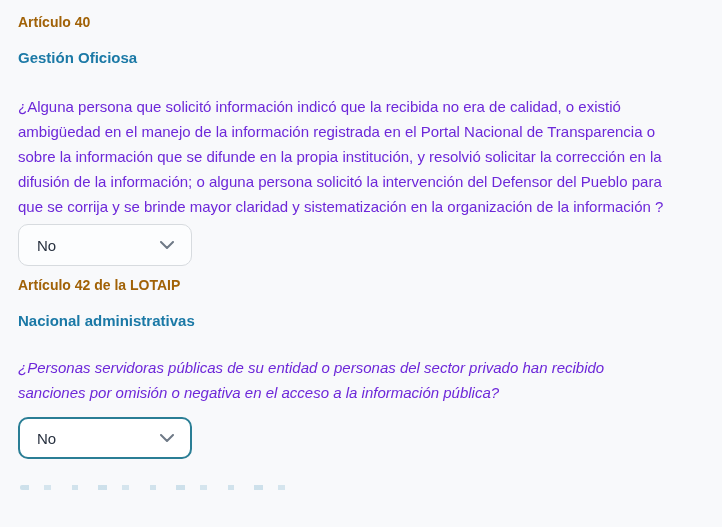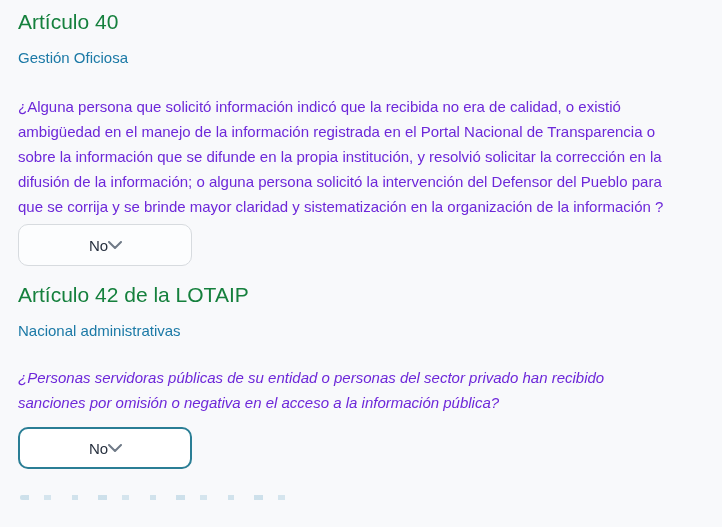--- a/index.html
+++ b/index.html
@@ -16,33 +16,33 @@
   }
   .page {
     padding: 11px 16px 0 18px;
     box-sizing: border-box;
     width: 722px;
     height: 527px;
     overflow: hidden;
   }
   .article-title {
     margin: 0;
-    font-size: 21px;
+    font-size: 14px;
     line-height: 22px;
-    font-weight: 400;
-    color: #15803d;
+    font-weight: 700;
+    color: #a16207;
   }
   .article-title.second {
-    margin-top: 18px;
+    margin-top: 8px;
   }
   .section-subtitle {
     margin: 17px 0 0 0;
     font-size: 15px;
     line-height: 16px;
-    font-weight: 400;
+    font-weight: 700;
     color: #1b79a6;
   }
   .question {
     margin: 28px 0 0 0;
     width: 652px;
     font-size: 15px;
     line-height: 25px;
     color: #6d28d9;
   }
   .question.short {
@@ -52,21 +52,21 @@
   .select {
     margin-top: 5px;
     width: 174px;
     height: 42px;
     box-sizing: border-box;
     background: #fcfdfe;
     border: 1px solid #d7dbdf;
     border-radius: 10px;
     display: flex;
     align-items: center;
-    justify-content: center;
+    justify-content: space-between;
     padding: 0 17px 0 18px;
     cursor: pointer;
   }
   .select.focused {
     margin-top: 12px;
     border: 2px solid #2a7e95;
     background: #ffffff;
     padding: 0 16px 0 17px;
   }
   .select-value {

